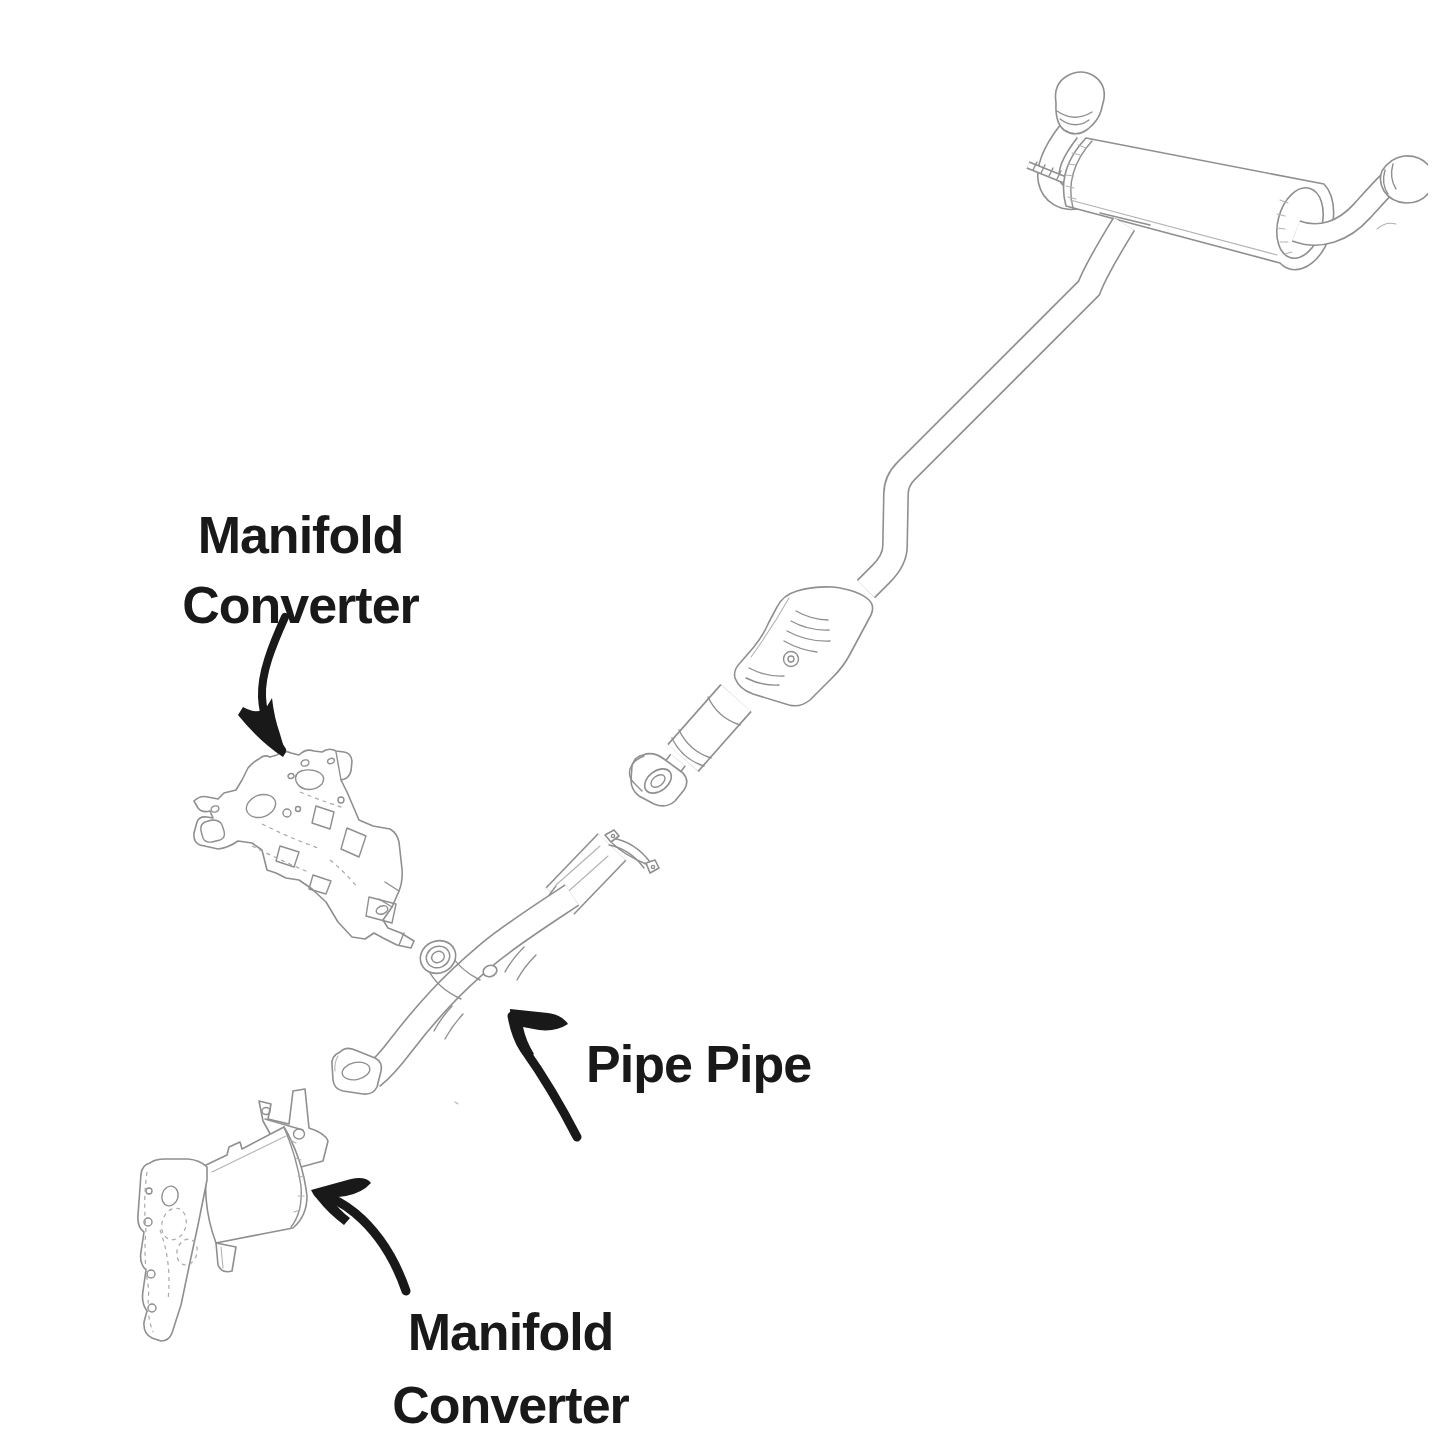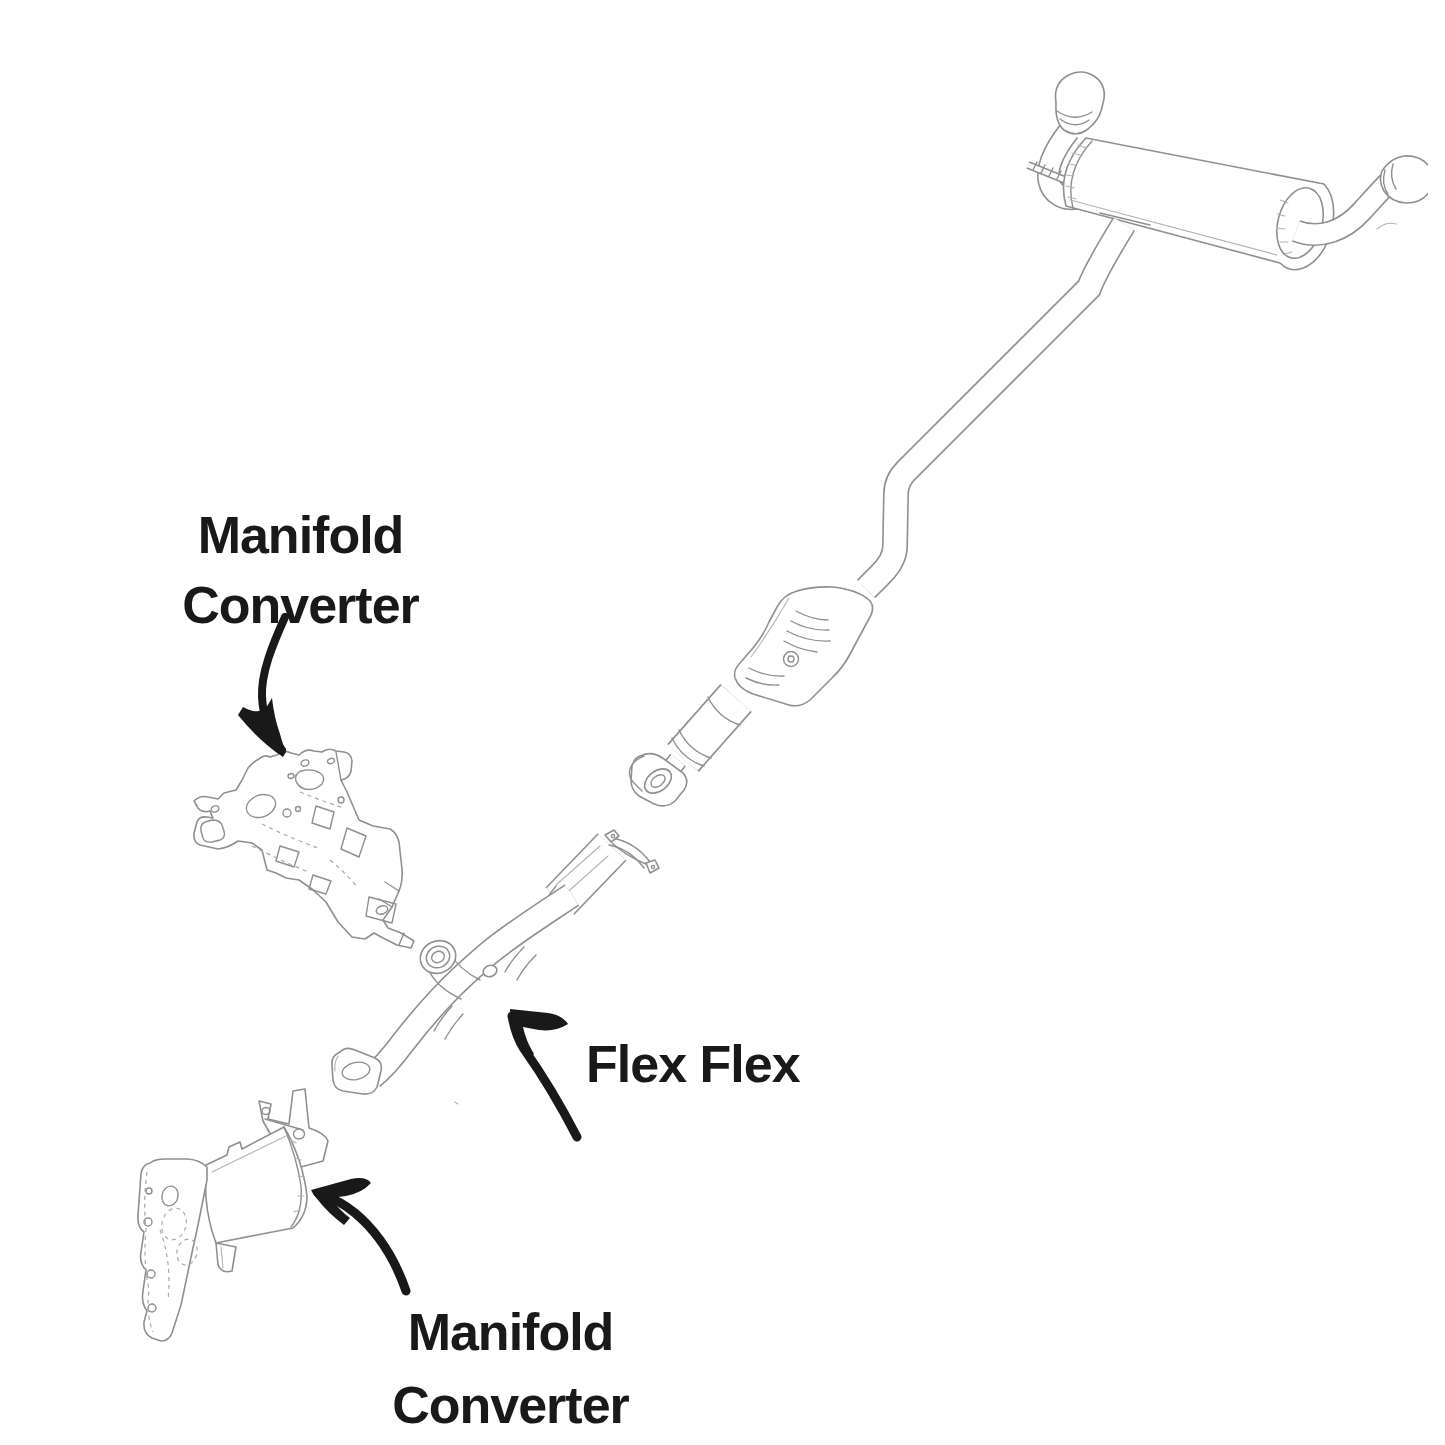--- a/index.html
+++ b/index.html
@@ -228,21 +228,21 @@
     <path class="ink" d="M 311 1190 L 351 1179 Q 366 1176 371 1183 Q 362 1193 346 1196 L 331 1198 Q 339 1210 350 1218 L 344 1225 Q 328 1213 318 1200 Q 313 1195 311 1190 Z"></path>
   </g>
 </svg>
 
 <div class="label label-center" style="left:128px;top:500px;width:345px;line-height:70px;">
   <div>Manifold</div>
   <div>Converter</div>
 </div>
 
 <div class="label" style="left:586px;top:1038px;line-height:52px;">
-  <span>Flex Flex</span>
+  <span>Pipe Pipe</span>
 </div>
 
 <div class="label label-center" style="left:338px;top:1296px;width:345px;line-height:73px;">
   <div>Manifold</div>
   <div>Converter</div>
 </div>
 
 </div>
 
 </body></html>

